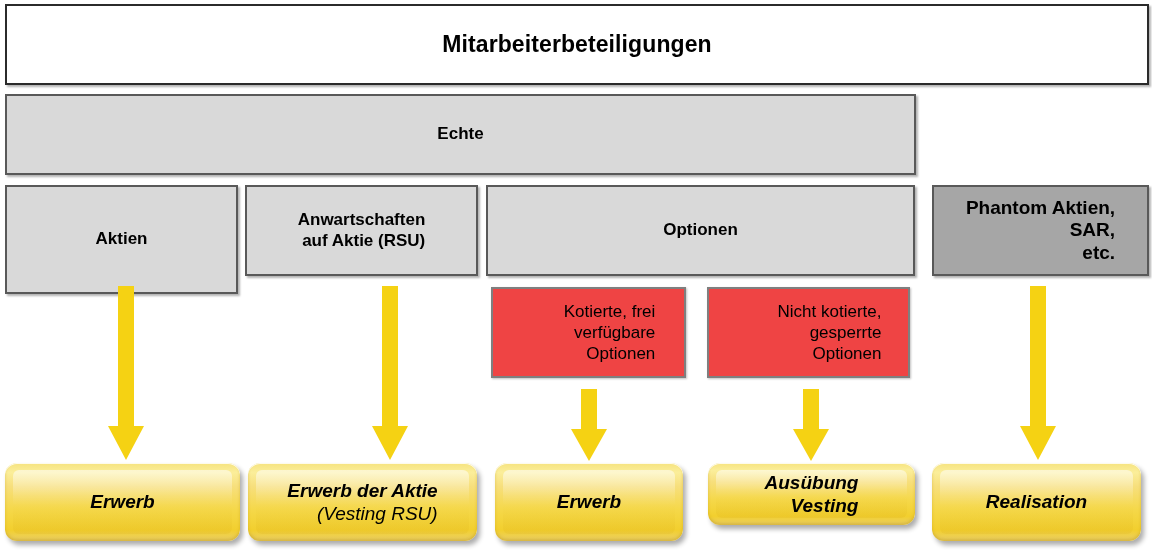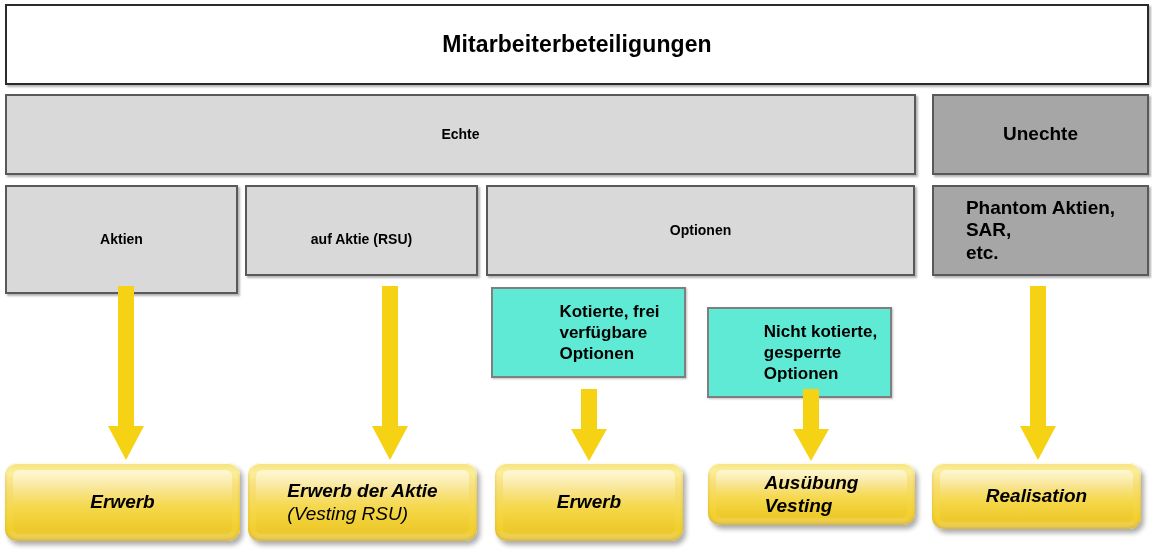--- a/index.html
+++ b/index.html
@@ -19,58 +19,58 @@
     overflow: hidden;
   }
 
   
   .box {
     position: absolute;
     box-sizing: border-box;
     display: flex;
     align-items: center;
     justify-content: center;
-    text-align: left;
+    text-align: right;
     color: #000000;
     line-height: 1.18;
   }
 
   
   .box-title {
     background: #ffffff;
     border: 2px solid #2b2b2b;
     font-weight: bold;
     font-size: 23px;
     letter-spacing: 0.1px;
     box-shadow: 2px 2px 2px rgba(0,0,0,0.30);
   }
 
   
   .box-light {
     background: #d9d9d9;
     border: 2px solid #595959;
     font-weight: bold;
-    font-size: 14px;
+    font-size: 17px;
     box-shadow: 2px 2px 2px rgba(0,0,0,0.30);
   }
 
   
   .box-dark {
     background: #a6a6a6;
     border: 2px solid #595959;
     font-weight: bold;
     font-size: 19px;
     box-shadow: 2px 2px 2px rgba(0,0,0,0.30);
   }
 
   
   .box-sub {
-    background: #5eead4;
+    background: #ef4444;
     border: 2px solid #7f7f7f;
-    font-weight: bold;
+    font-weight: normal;
     font-size: 17px;
     line-height: 1.25;
     box-shadow: 1px 1px 2px rgba(0,0,0,0.25);
     padding-left: 42px;
   }
 
   
   .box-yellow {
     border-radius: 12px;
     font-style: italic;
@@ -127,31 +127,28 @@
 <div id="canvas">
 
   <div class="box box-title" style="left:5px; top:4px; width:1144px; height:81px;">
     <span>Mitarbeiterbeteiligungen</span>
   </div>
 
   <div class="box box-light" style="left:5px; top:94px; width:911px; height:81px;">
     <span>Echte</span>
   </div>
 
-  <div class="box box-dark" style="left:932px; top:94px; width:217px; height:81px;">
-    <span>Unechte</span>
-  </div>
 
   <div class="box box-light" style="left:5px; top:185px; width:233px; height:109px;">
     <span>Aktien</span>
   </div>
 
   <div class="box box-light" style="left:245px; top:185px; width:233px; height:91px;">
     <div>
-      <br>
+      <span>Anwartschaften</span><br>
       <span>auf Aktie (RSU)</span>
     </div>
   </div>
 
   <div class="box box-light" style="left:486px; top:185px; width:429px; height:91px;">
     <span>Optionen</span>
   </div>
 
   <div class="box box-dark" style="left:932px; top:185px; width:217px; height:91px;">
     <div>
@@ -162,21 +159,21 @@
   </div>
 
   <div class="box box-sub" style="left:491px; top:287px; width:195px; height:91px;">
     <div>
       <span>Kotierte, frei</span><br>
       <span>verfügbare</span><br>
       <span>Optionen</span>
     </div>
   </div>
 
-  <div class="box box-sub" style="left:707px; top:287px; width:185px; height:91px;margin-top:20px;">
+  <div class="box box-sub" style="left:707px; top:287px; width:203px; height:91px;">
     <div>
       <span>Nicht kotierte,</span><br>
       <span>gesperrte</span><br>
       <span>Optionen</span>
     </div>
   </div>
 
   <div class="arrow" style="left:108px; top:286px;">
     <svg width="36" height="174" viewBox="0 0 36 174">
       <polygon points="10,0 26,0 26,140 36,140 18,174 0,140 10,140" fill="#F5D213"></polygon>
@@ -226,19 +223,19 @@
     </span>
   </div>
 
   <div class="box box-yellow" style="left:708px; top:463px; width:207px; height:62px;">
     <span class="yellow-label">
       <span>Ausübung</span><br>
       <span>Vesting</span>
     </span>
   </div>
 
-  <div class="box box-yellow" style="left:932px; top:463px; width:209px; height:66px;">
+  <div class="box box-yellow" style="left:932px; top:463px; width:209px; height:78px;">
     <span class="yellow-label">
       <span>Realisation</span>
     </span>
   </div>
 
 </div>
 
 </body></html>

